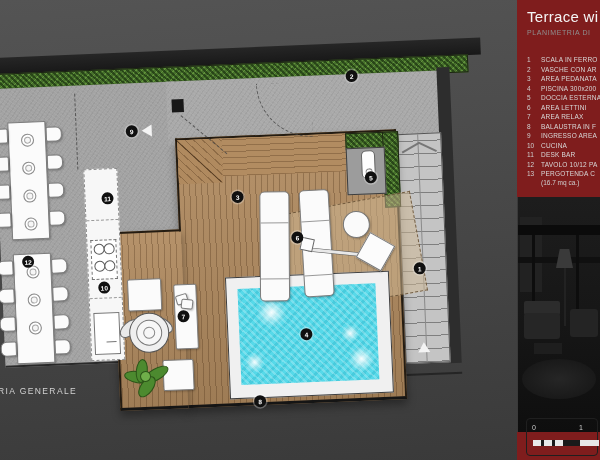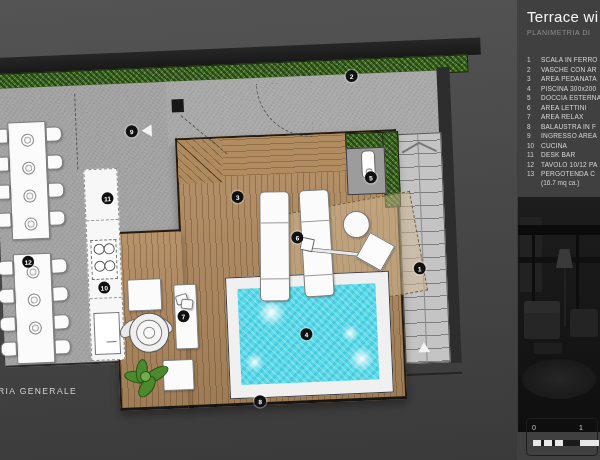--- a/index.html
+++ b/index.html
@@ -28,21 +28,21 @@
     box-shadow:1px 1px 2px rgba(0,0,0,.25);}
   .marker{width:12px;height:12px;border-radius:50%;background:#101010;color:#fff;
     font-size:6.5px;font-weight:bold;display:flex;align-items:center;justify-content:center;
     box-shadow:0 0 0 1.5px rgba(255,255,255,.28);z-index:40;}
   .dashed-v{border-left:1px dashed rgba(70,70,70,.8);width:0;}
   .plate{border-radius:50%;background:#f6f6f6;border:1px solid #8a8a8a;
     box-shadow:inset 0 0 0 2px #fff, inset 0 0 0 3px #aaa;}
   .burner{width:9px;height:9px;border-radius:50%;background:#fff;border:1.5px solid #5a5a5a;}
   .leaf{background:#4c8a2f;border:1px solid #2b5418;border-radius:50%;}
   
-  #side-panel{left:517px;top:0;width:83px;height:460px;background:#404040;z-index:100;}
+  #side-panel{left:517px;top:0;width:83px;height:460px;background:#7f1d1d;z-index:100;}
   #panel-title{left:10px;top:8px;width:78px;color:#f5f5f5;font-size:15px;letter-spacing:.3px;
     white-space:nowrap;overflow:hidden;}
   #panel-subtitle{left:10px;top:29px;width:78px;color:#8f8f8f;font-size:7px;letter-spacing:.6px;
     white-space:nowrap;overflow:hidden;}
   #legend{left:10px;top:55px;width:73px;}
   .lrow{display:flex;height:9.5px;align-items:center;overflow:hidden;}
   .lnum{width:14px;color:#cfcfcf;font-size:6.5px;flex:none;}
   .llabel{color:#d8d8d8;font-size:6.5px;white-space:nowrap;letter-spacing:.2px;}
   #legend-note{left:24px;top:179px;color:#cfcfcf;font-size:6.5px;white-space:nowrap;}
   #photo{left:0;top:197px;width:83px;height:235px;overflow:hidden;border-left:1px solid #3a3a3a;

